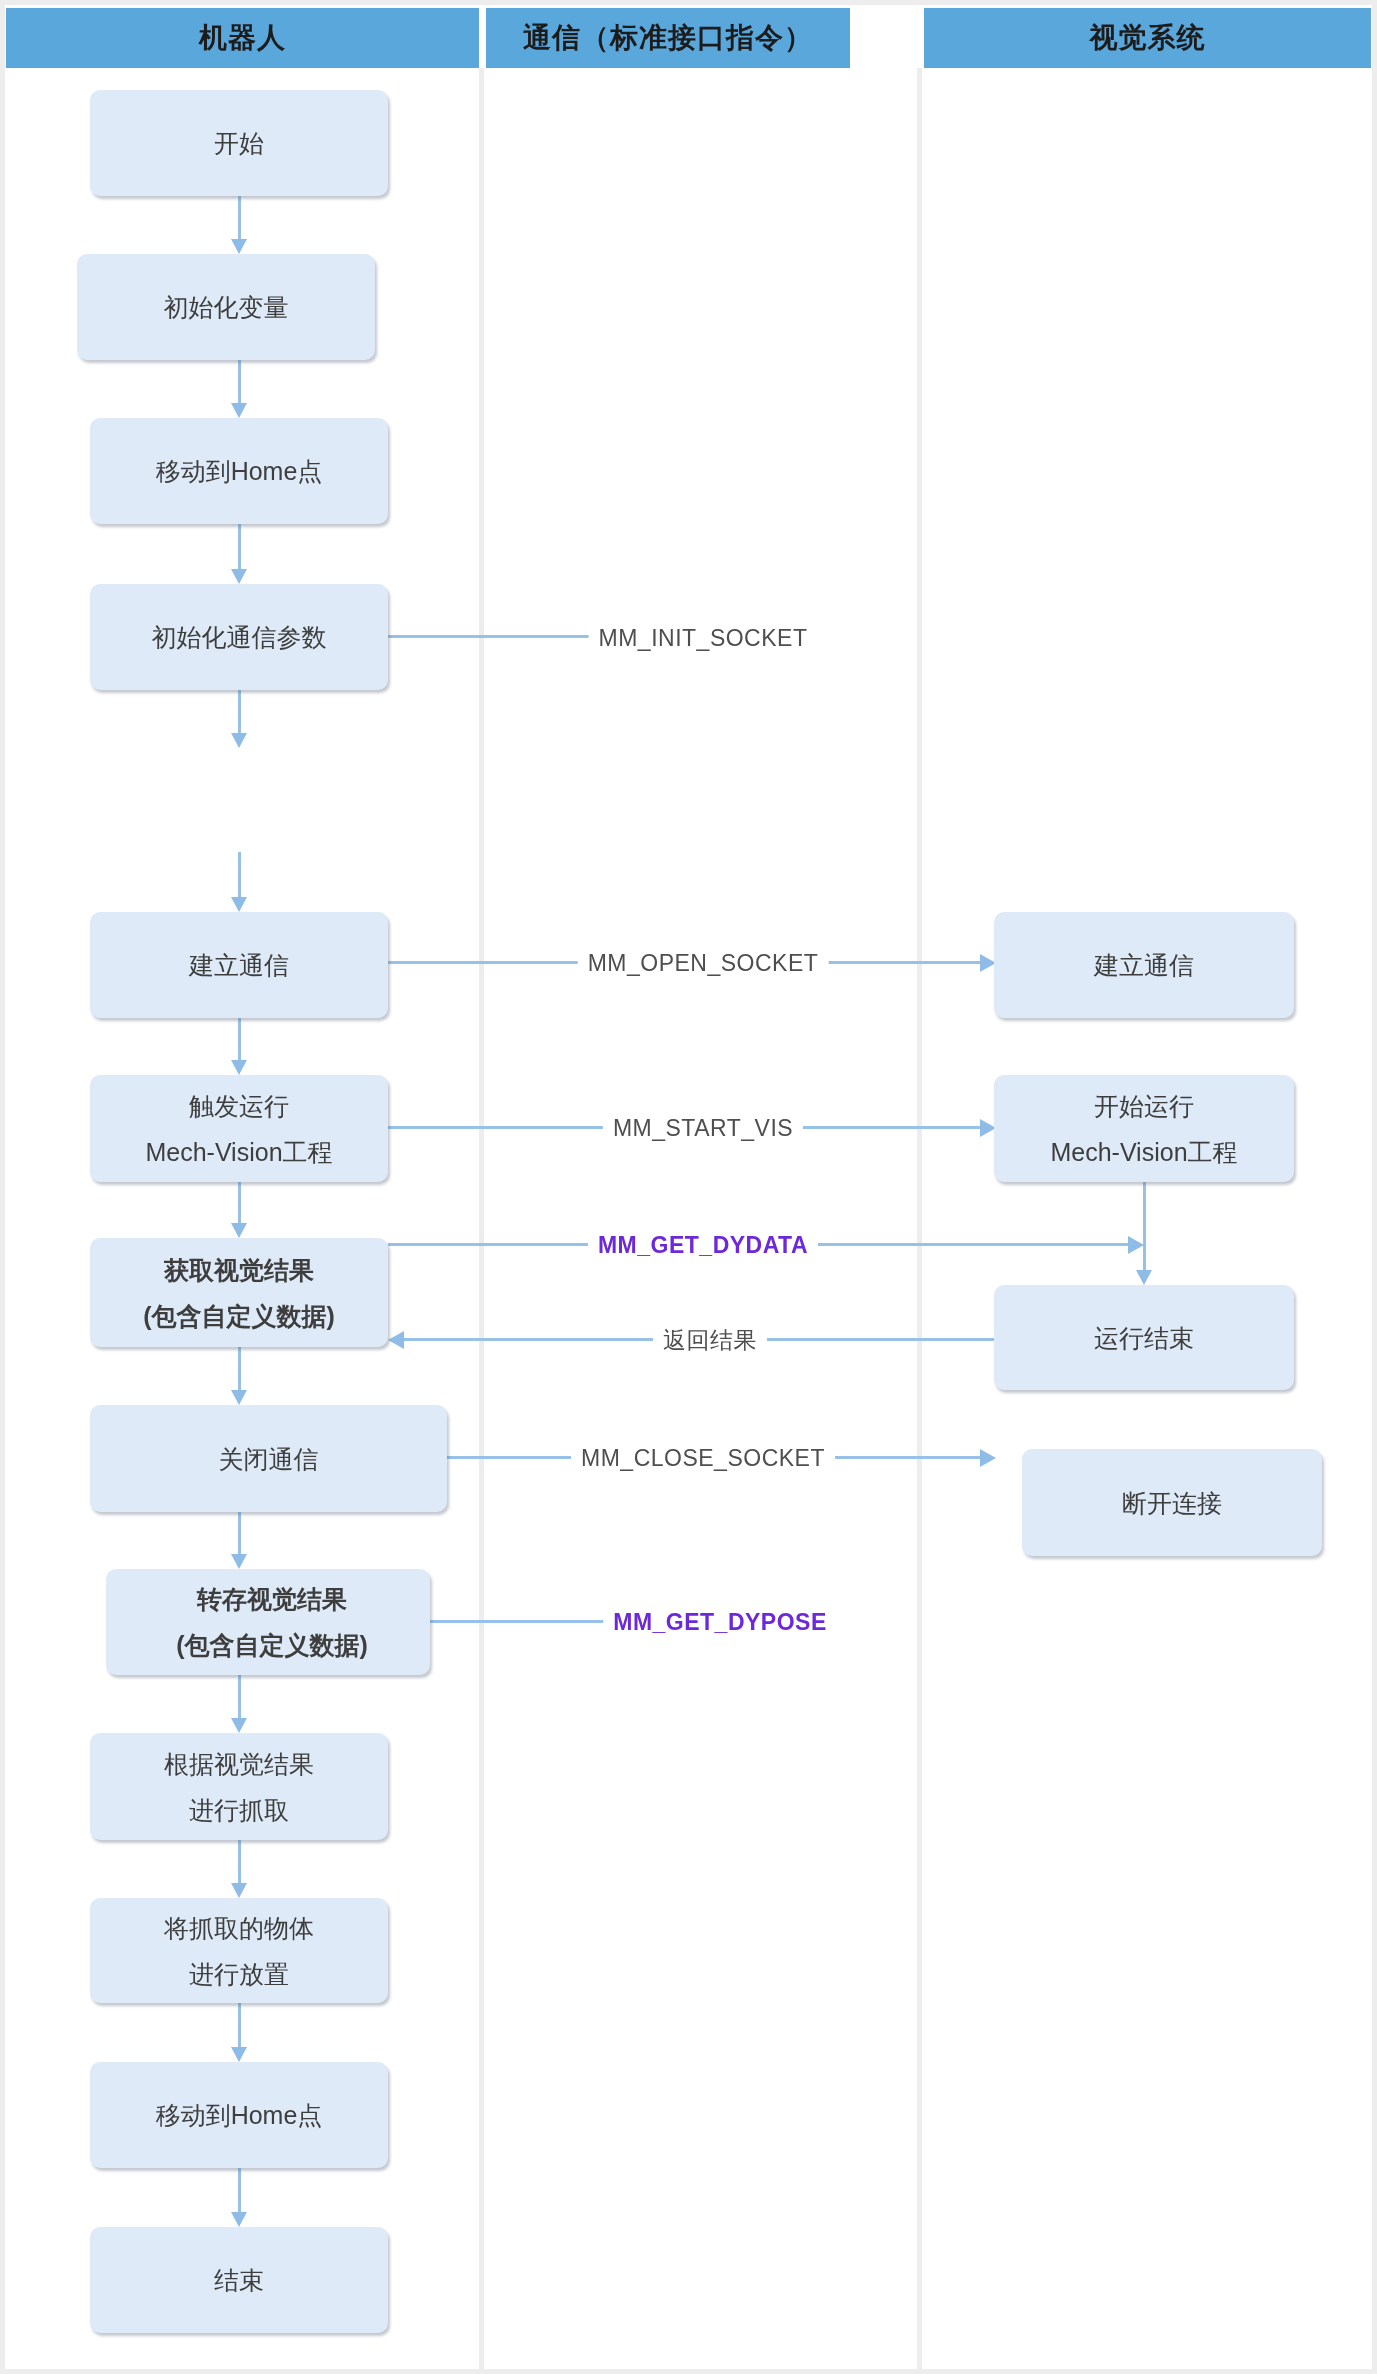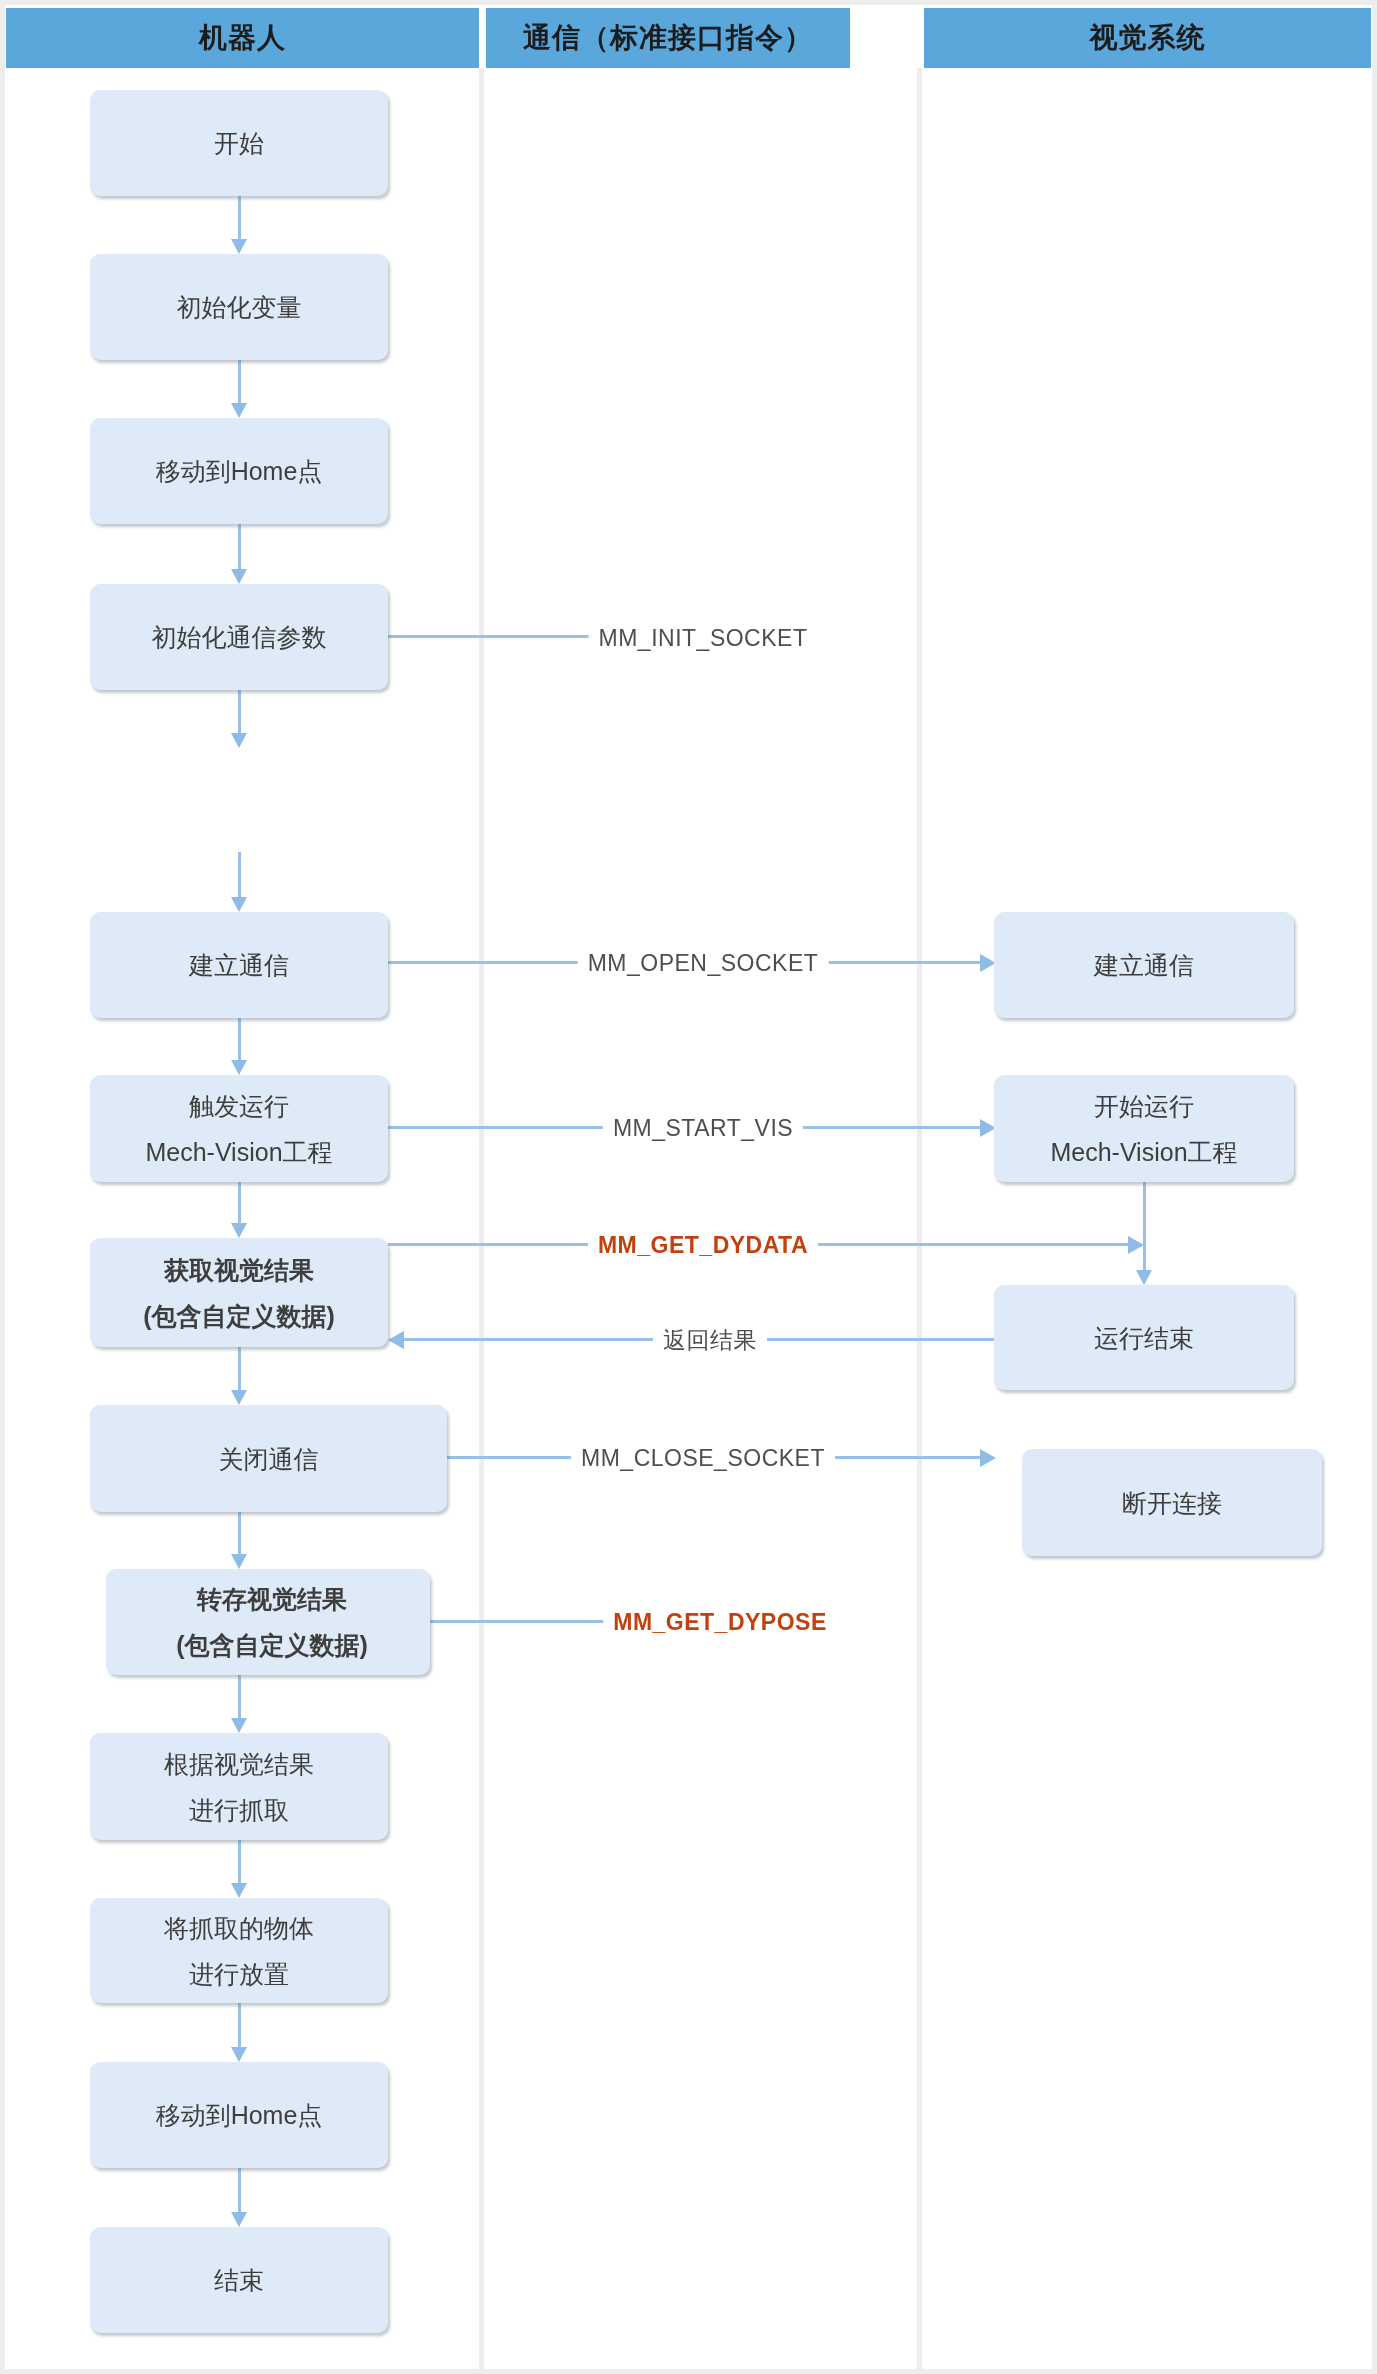--- a/index.html
+++ b/index.html
@@ -29,21 +29,21 @@
     border-left:8.5px solid transparent;border-right:8.5px solid transparent;border-top:15px solid #8FBCE6;}
   .harrow-r{position:absolute;width:0;height:0;z-index:2;
     border-top:9px solid transparent;border-bottom:9px solid transparent;border-left:16px solid #8FBCE6;}
   .harrow-l{position:absolute;width:0;height:0;z-index:2;
     border-top:9px solid transparent;border-bottom:9px solid transparent;border-right:16px solid #8FBCE6;}
   .cmd{
     position:absolute;transform:translate(-50%,-50%);
     background:#fff;padding:0 10px;white-space:nowrap;
     color:#4E4E4E;font-size:23px;z-index:2;letter-spacing:0.5px;
   }
-  .cmd.strong{font-weight:700;color:#c2410c;}
+  .cmd.strong{font-weight:700;color:#6d28d9;}
 </style>
 </head>
 <body>
 
 <div id="page">
   <div class="frame"></div>
 
   <div class="head-cell" style="left:6px;width:473px;">
     <span>机器人</span>
   </div>
@@ -53,21 +53,21 @@
   <div class="head-cell" style="left:924px;width:447px;">
     <span>视觉系统</span>
   </div>
 
   <div class="vsep" style="left:479px;"></div>
   <div class="vsep" style="left:917px;"></div>
 
   <div class="node" style="left:90px;top:90px;width:298px;height:106px;">
     <span>开始</span>
   </div>
-  <div class="node" style="left:90px;top:254px;width:298px;height:106px;">
+  <div class="node" style="left:77px;top:254px;width:298px;height:106px;">
     <span>初始化变量</span>
   </div>
   <div class="node" style="left:90px;top:418px;width:298px;height:106px;">
     <span>移动到Home点</span>
   </div>
   <div class="node" style="left:90px;top:584px;width:298px;height:106px;align-items:center;">
     <span>初始化通信参数</span>
   </div>
   <div class="node" style="left:90px;top:912px;width:298px;height:106px;">
     <span>建立通信</span>

